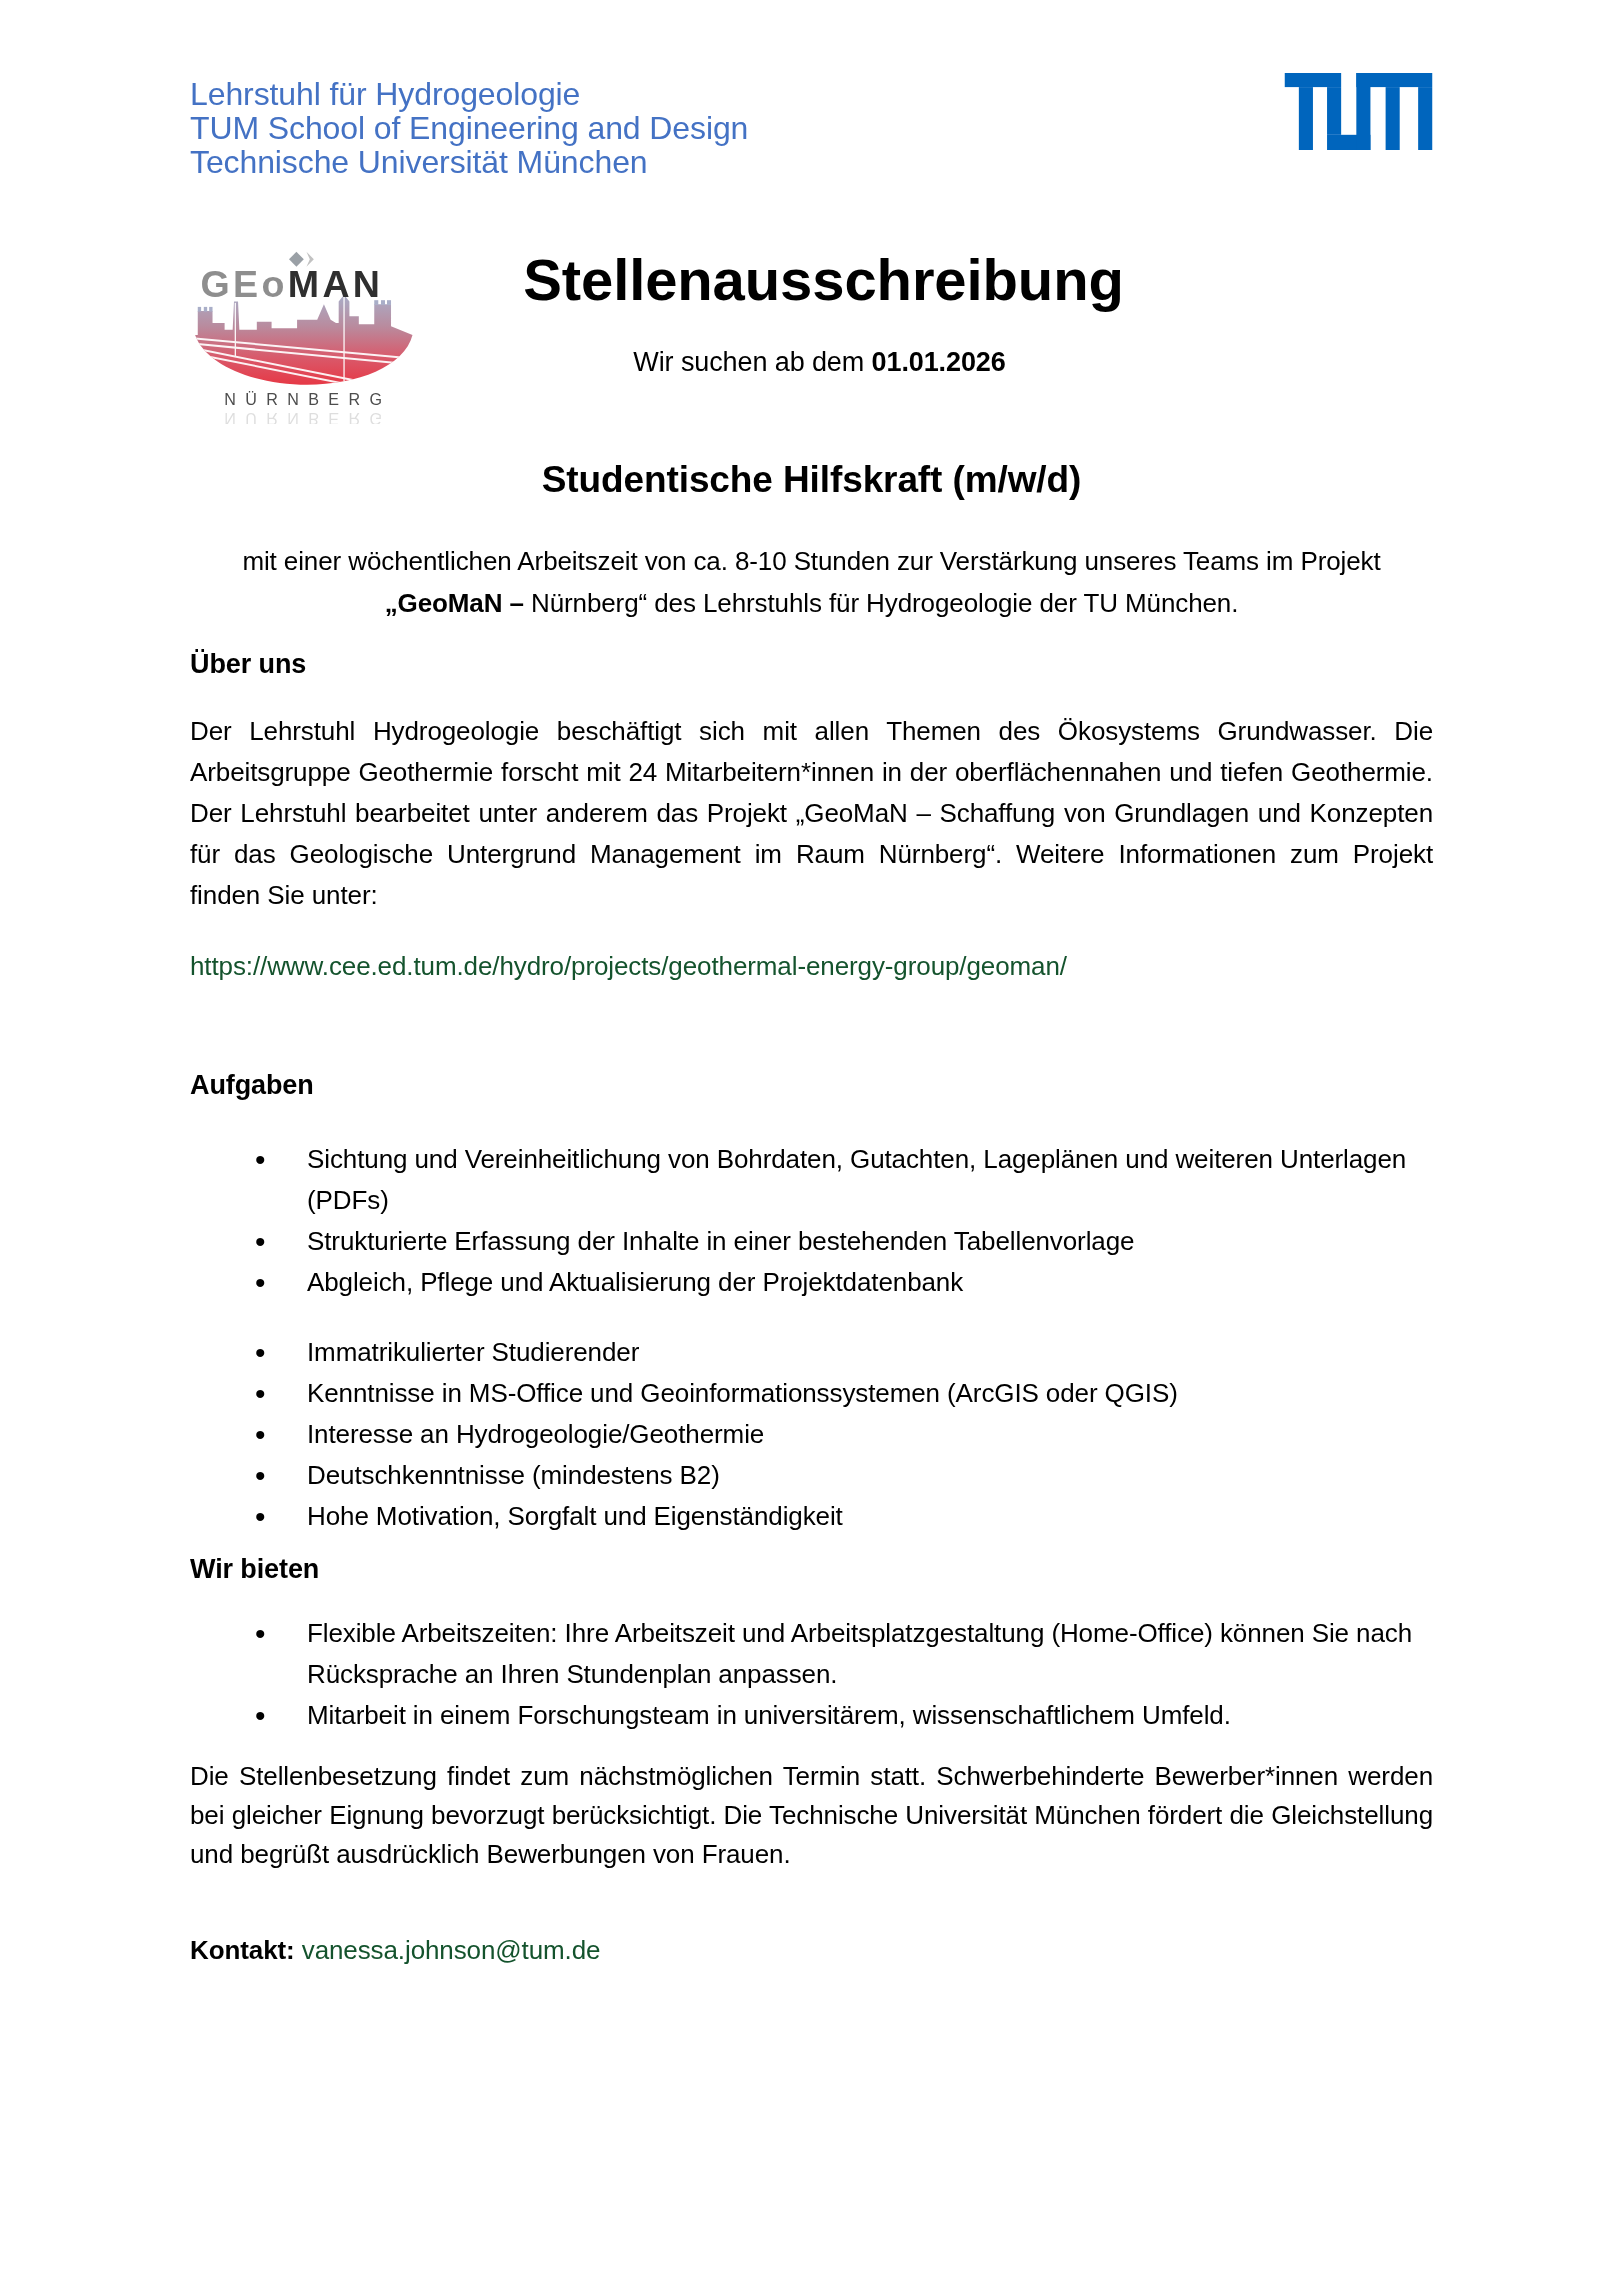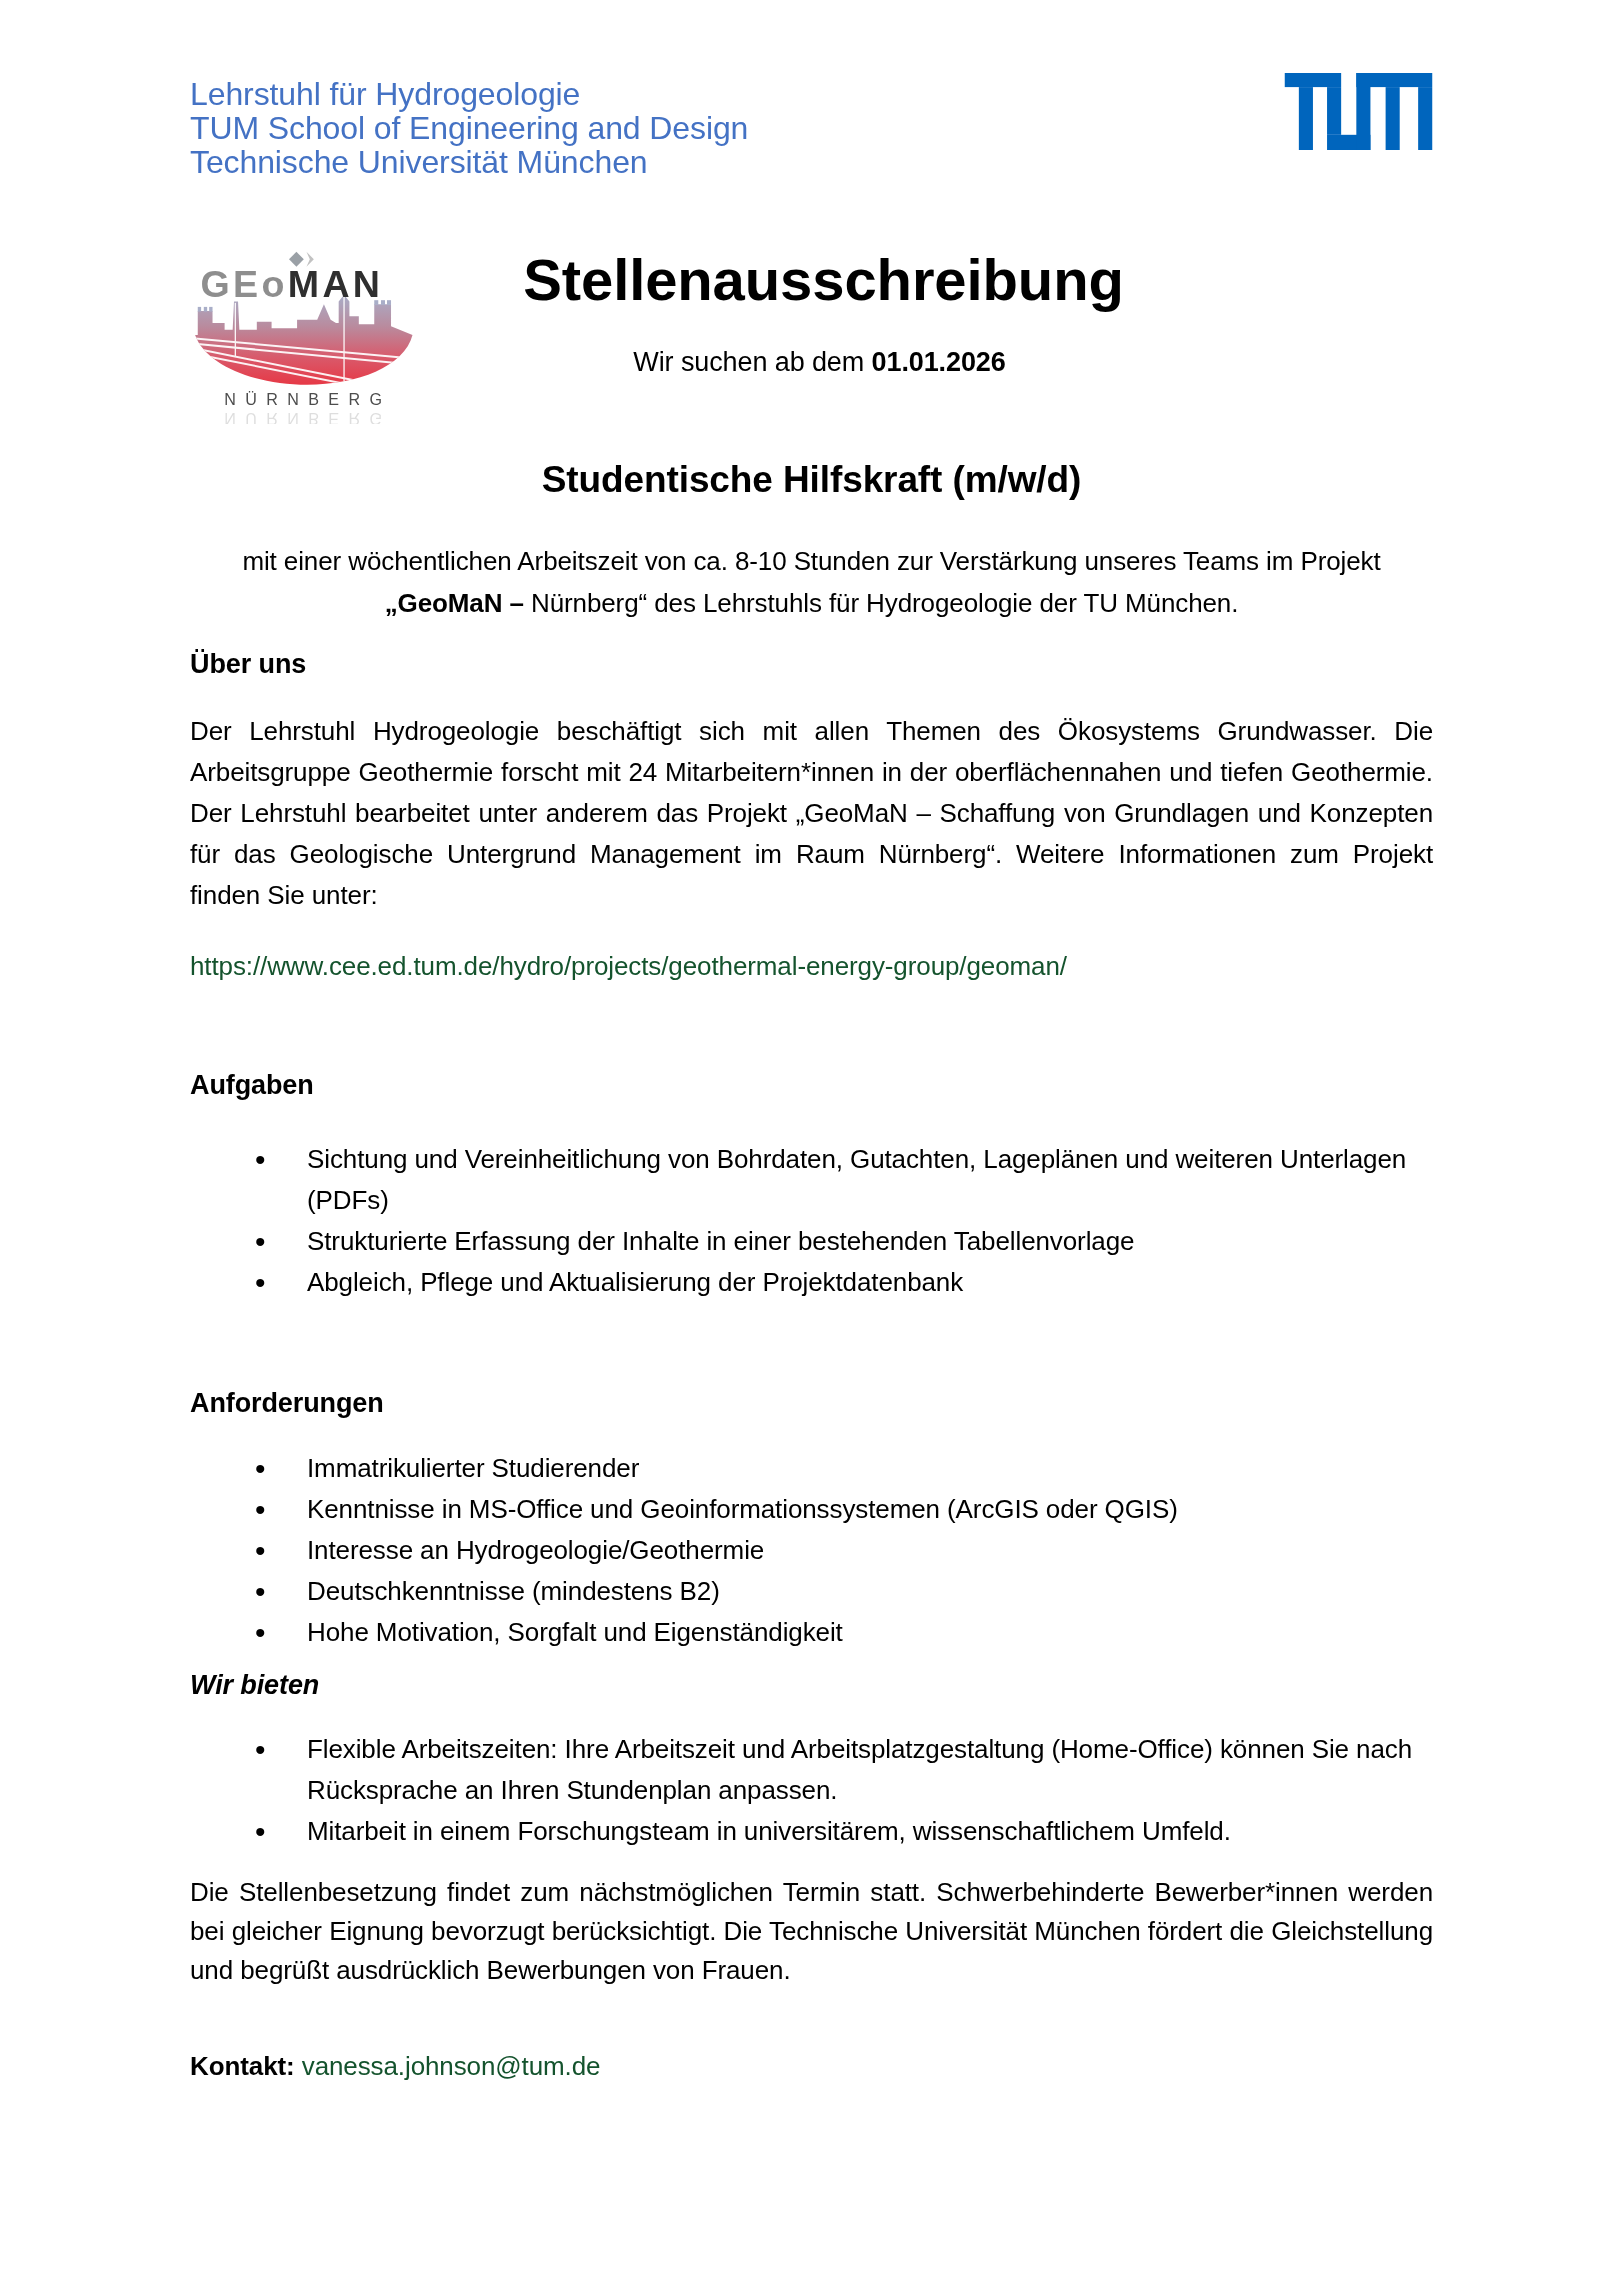--- a/index.html
+++ b/index.html
@@ -24,21 +24,21 @@
     font-size:27px;line-height:1.2;white-space:nowrap;}
   
   .content{position:absolute;top:0;left:190px;right:190px;font-size:26px;line-height:41px;}
   .position-title{margin:458px 0 0 0;font-size:37px;font-weight:bold;text-align:center;
     line-height:1.2;white-space:nowrap;}
   .intro{margin-top:38px;text-align:center;font-size:26px;line-height:42px;white-space:nowrap;}
   .sec-h{margin:0;font-size:27px;font-weight:bold;line-height:1.2;}
   .h-about{margin-top:23.6px;}
   .h-tasks{margin-top:82px;}
   .h-req{margin-top:84px;}
-  .h-offer{margin-top:4px;font-style:italic;}
+  .h-offer{margin-top:4px;}
   .para{margin:0;text-align:justify;}
   .about-body{margin-top:31px;}
   .link-line{margin-top:30px;}
   a.doclink{color:#14532d;text-underline-offset:5.9px;cursor:pointer;}
   ul.blist{margin:16px;padding:0 0 0 101px;list-style:none;}
   ul.tasks{margin-top:37px;}
   ul.req{margin-top:29px;}
   ul.offer{margin-top:27.5px;}
   ul.blist li{position:relative;line-height:41px;}
   ul.blist li::before{content:"\2022";position:absolute;left:-52px;top:0;font-size:1.15em;}
@@ -137,21 +137,20 @@
       <a class="doclink">https://www.cee.ed.tum.de/hydro/projects/geothermal-energy-group/geoman/</a>
     </div>
 
     <h2 class="sec-h h-tasks">Aufgaben</h2>
     <ul class="blist tasks">
       <li>Sichtung und Vereinheitlichung von Bohrdaten, Gutachten, Lageplänen und weiteren Unterlagen (PDFs)</li>
       <li>Strukturierte Erfassung der Inhalte in einer bestehenden Tabellenvorlage</li>
       <li>Abgleich, Pflege und Aktualisierung der Projektdatenbank</li>
     </ul>
 
-    <h2 class="sec-h h-req">Anforderungen</h2>
     <ul class="blist req">
       <li>Immatrikulierter Studierender</li>
       <li>Kenntnisse in MS-Office und Geoinformationssystemen (ArcGIS oder QGIS)</li>
       <li>Interesse an Hydrogeologie/Geothermie</li>
       <li>Deutschkenntnisse (mindestens B2)</li>
       <li>Hohe Motivation, Sorgfalt und Eigenständigkeit</li>
     </ul>
 
     <h2 class="sec-h h-offer">Wir bieten</h2>
     <ul class="blist offer">

